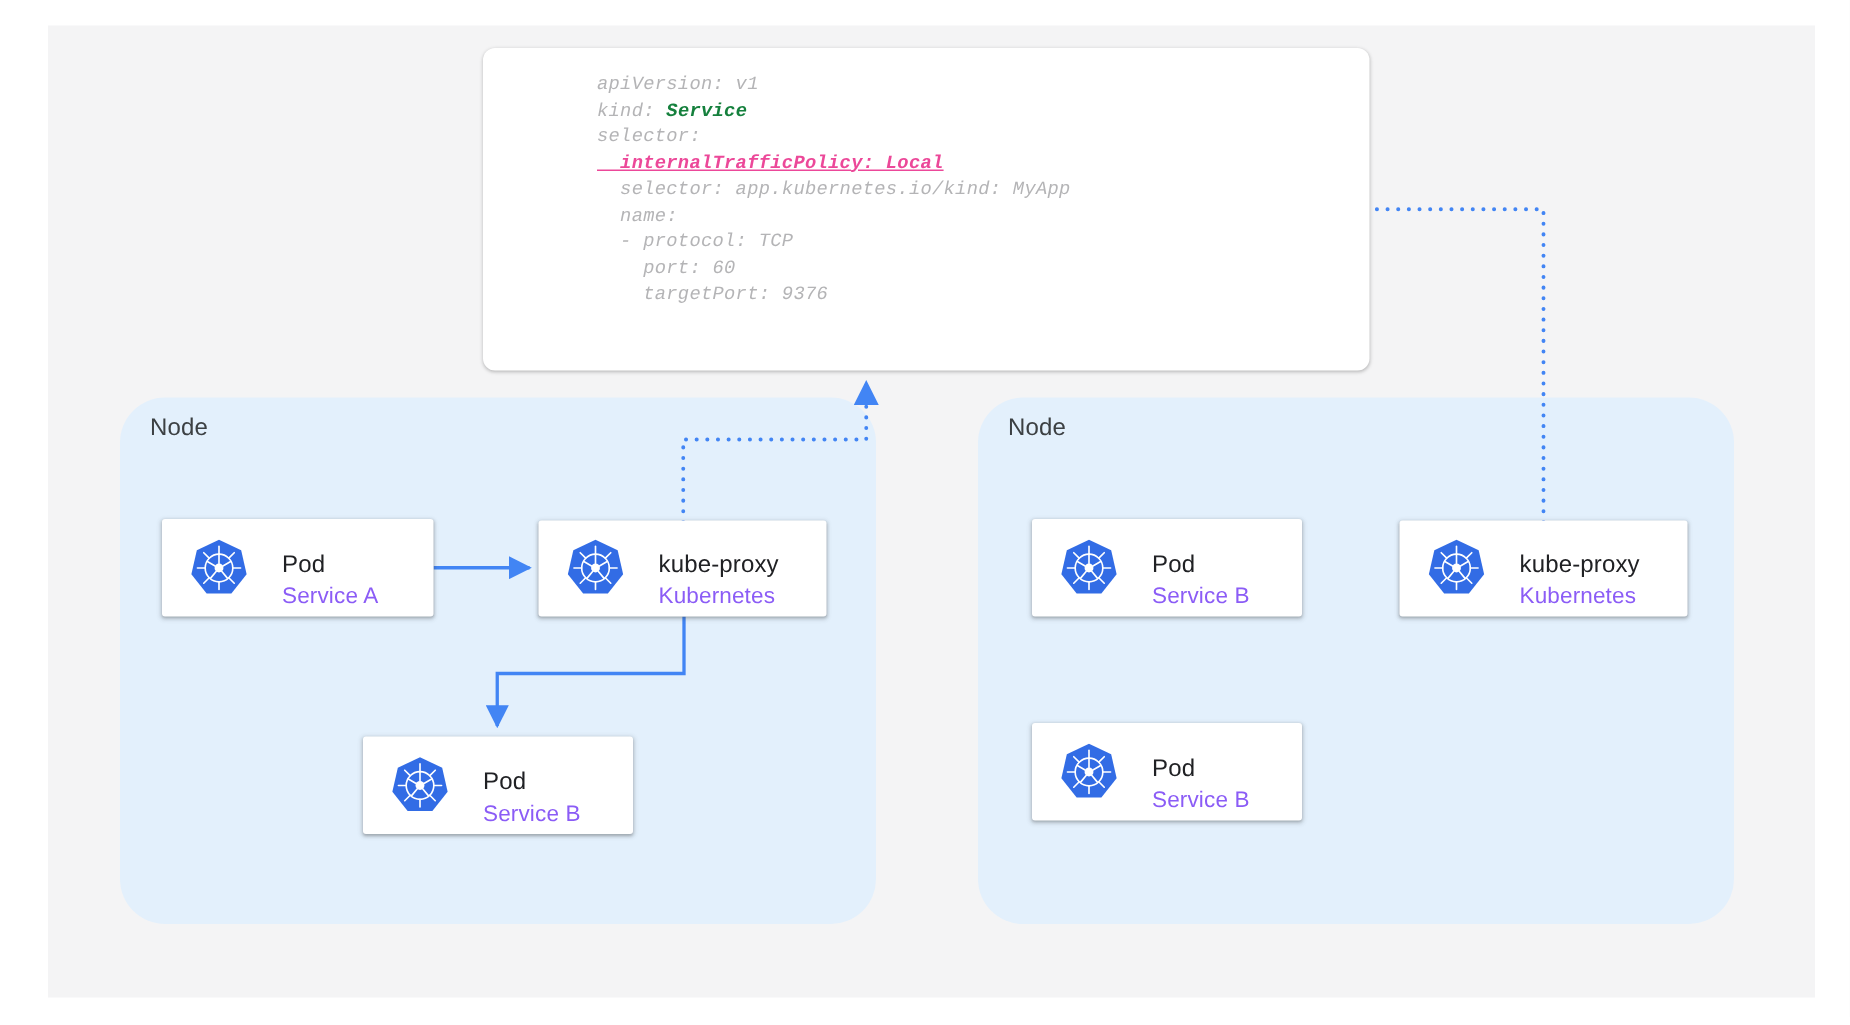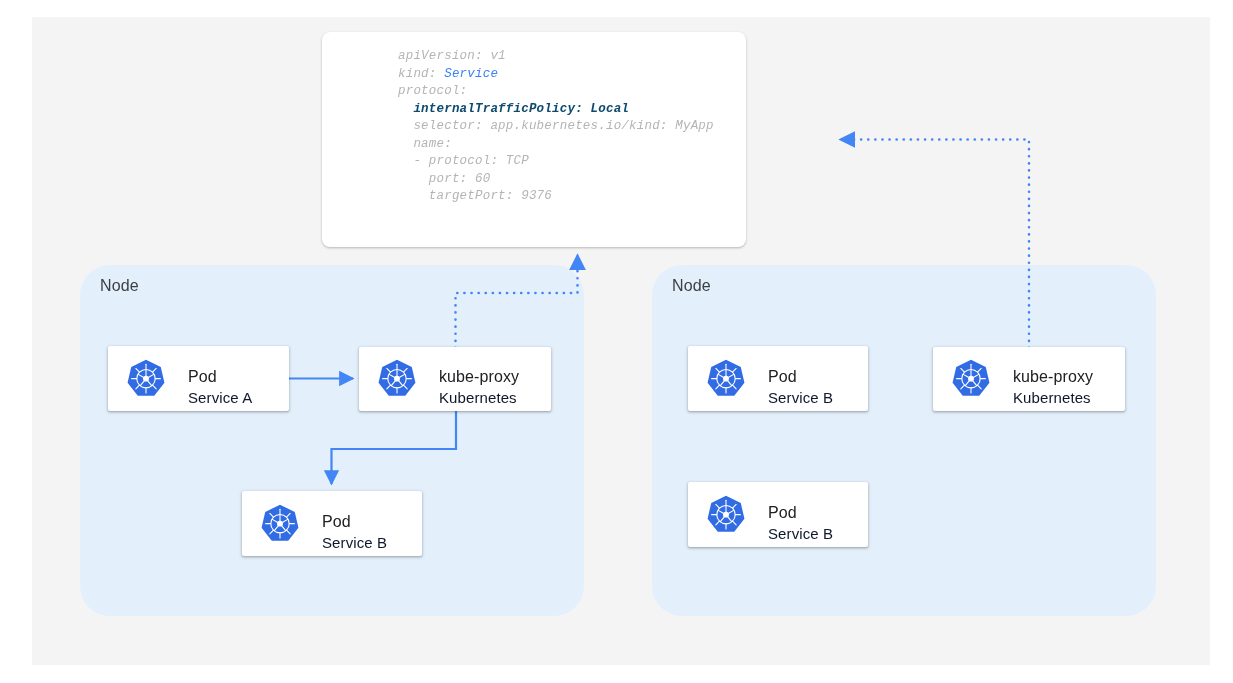--- a/index.html
+++ b/index.html
@@ -5,47 +5,47 @@
   html,body{margin:0;padding:0;background:#ffffff;}
   body{width:1233px;height:683px;overflow:hidden;
        font-family:"Liberation Sans", sans-serif;}
   #stage{position:relative;width:1233px;height:683px;}
 
   
   .canvas{position:absolute;left:32px;top:17px;width:1178px;height:648px;
           background:#f4f4f5;}
 
   
-  .yaml-card{position:absolute;left:322px;top:32px;width:424px;height:215px;
+  .yaml-card{position:absolute;left:322px;top:32px;width:591px;height:215px;
              background:#ffffff;border-radius:8px;
              box-shadow:0 1px 3px rgba(0,0,0,.16),0 1px 2px rgba(0,0,0,.10);
              overflow:hidden;}
   .yaml-inner{position:absolute;left:76px;top:16px;right:8px;}
   .yaml-line{font-family:"Liberation Mono", monospace;font-style:italic;
              font-size:12.5px;line-height:17.5px;color:#b4b4b6;
              white-space:pre;letter-spacing:.2px;}
-  .yaml-line b{font-weight:normal;color:#3b82f6;font-style:italic;}
-  .yaml-line.em{font-weight:bold;color:#0c4a6e;}
+  .yaml-line b{font-weight:bold;color:#15803d;font-style:italic;}
+  .yaml-line.em{font-weight:bold;color:#ec4899;text-decoration:underline;}
 
   
   .node{position:absolute;background:#e3f0fc;border-radius:30px;}
   .node-label{position:absolute;left:20px;top:12px;font-size:16px;color:#3c4043;
               letter-spacing:.1px;}
   #node-left{left:80px;top:265px;width:504px;height:351px;}
   #node-right{left:652px;top:265px;width:504px;height:351px;}
 
   
   .card{position:absolute;background:#ffffff;border-radius:2px;
         box-shadow:0 1px 2px rgba(60,64,67,.30),0 1px 3px 1px rgba(60,64,67,.15);
         display:flex;align-items:center;}
   .card .logo{width:44px;height:44px;margin-left:16px;flex:0 0 auto;}
   .card .txt{margin-left:20px;display:flex;flex-direction:column;
              justify-content:center;margin-top:16px;}
   .card .t1{font-size:16px;color:#202124;line-height:21px;letter-spacing:.1px;}
-  .card .t2{font-size:15px;color:#0f172a;line-height:21px;letter-spacing:.1px;}
+  .card .t2{font-size:15px;color:#8b5cf6;line-height:21px;letter-spacing:.1px;}
 
   #pod-a        {left:108px;top:346px;width:181px;height:65px;}
   #kube-proxy-l {left:359px;top:347px;width:192px;height:64px;}
   #pod-b-local  {left:242px;top:491px;width:180px;height:65px;}
   #pod-b-r1     {left:688px;top:346px;width:180px;height:65px;}
   #pod-b-r2     {left:688px;top:482px;width:180px;height:65px;}
   #kube-proxy-r {left:933px;top:347px;width:192px;height:64px;}
 
   
   .conn{position:absolute;left:0;top:0;width:1233px;height:683px;
@@ -82,21 +82,21 @@
 
     <path d="M 455.5 348 L 455.5 293 L 577.5 293 L 577.5 255" stroke="#4285f4" stroke-width="2.6" fill="none" stroke-linecap="round" stroke-dasharray="0.1 7" marker-end="url(#arrowDot)"></path>
 
     <path d="M 1029 348 L 1029 139.5 L 840 139.5" stroke="#4285f4" stroke-width="2.6" fill="none" stroke-linecap="round" stroke-dasharray="0.1 7" marker-end="url(#arrowDot)"></path>
   </svg>
 
   <div class="yaml-card">
     <div class="yaml-inner">
       <div class="yaml-line"><span>apiVersion: v1</span></div>
       <div class="yaml-line"><span>kind: </span><b>Service</b></div>
-      <div class="yaml-line"><span>protocol:</span></div>
+      <div class="yaml-line"><span>selector:</span></div>
       <div class="yaml-line em"><span>  internalTrafficPolicy: Local</span></div>
       <div class="yaml-line"><span>  selector: app.kubernetes.io/kind: MyApp</span></div>
       <div class="yaml-line"><span>  name:</span></div>
       <div class="yaml-line"><span>  - protocol: TCP</span></div>
       <div class="yaml-line"><span>    port: 60</span></div>
       <div class="yaml-line"><span>    targetPort: 9376</span></div>
     </div>
   </div>
 
   <div class="card" id="pod-a">

